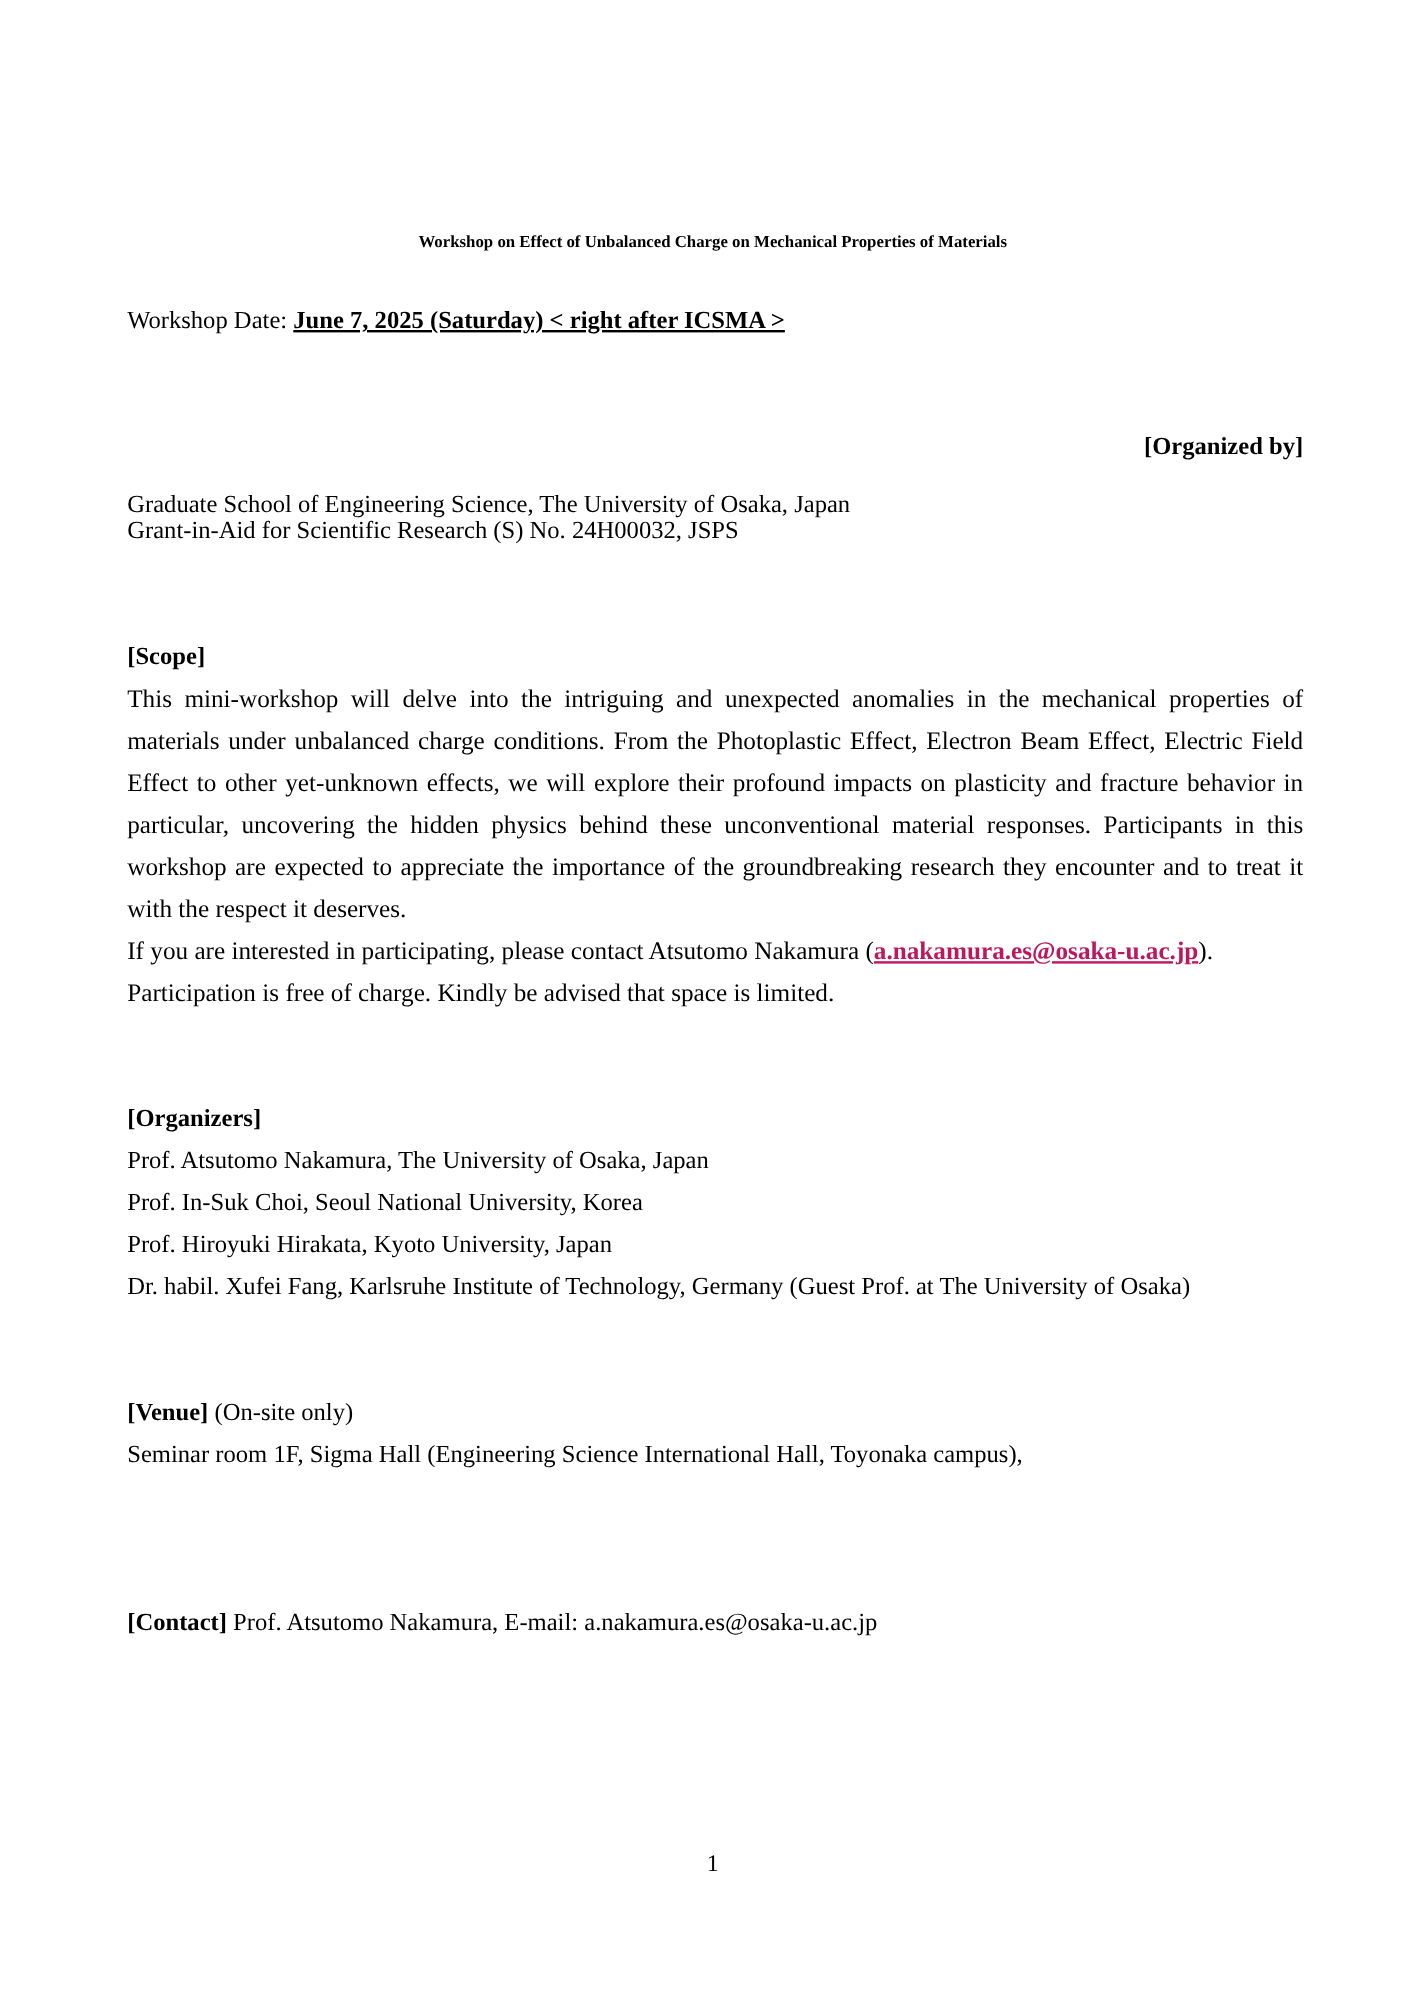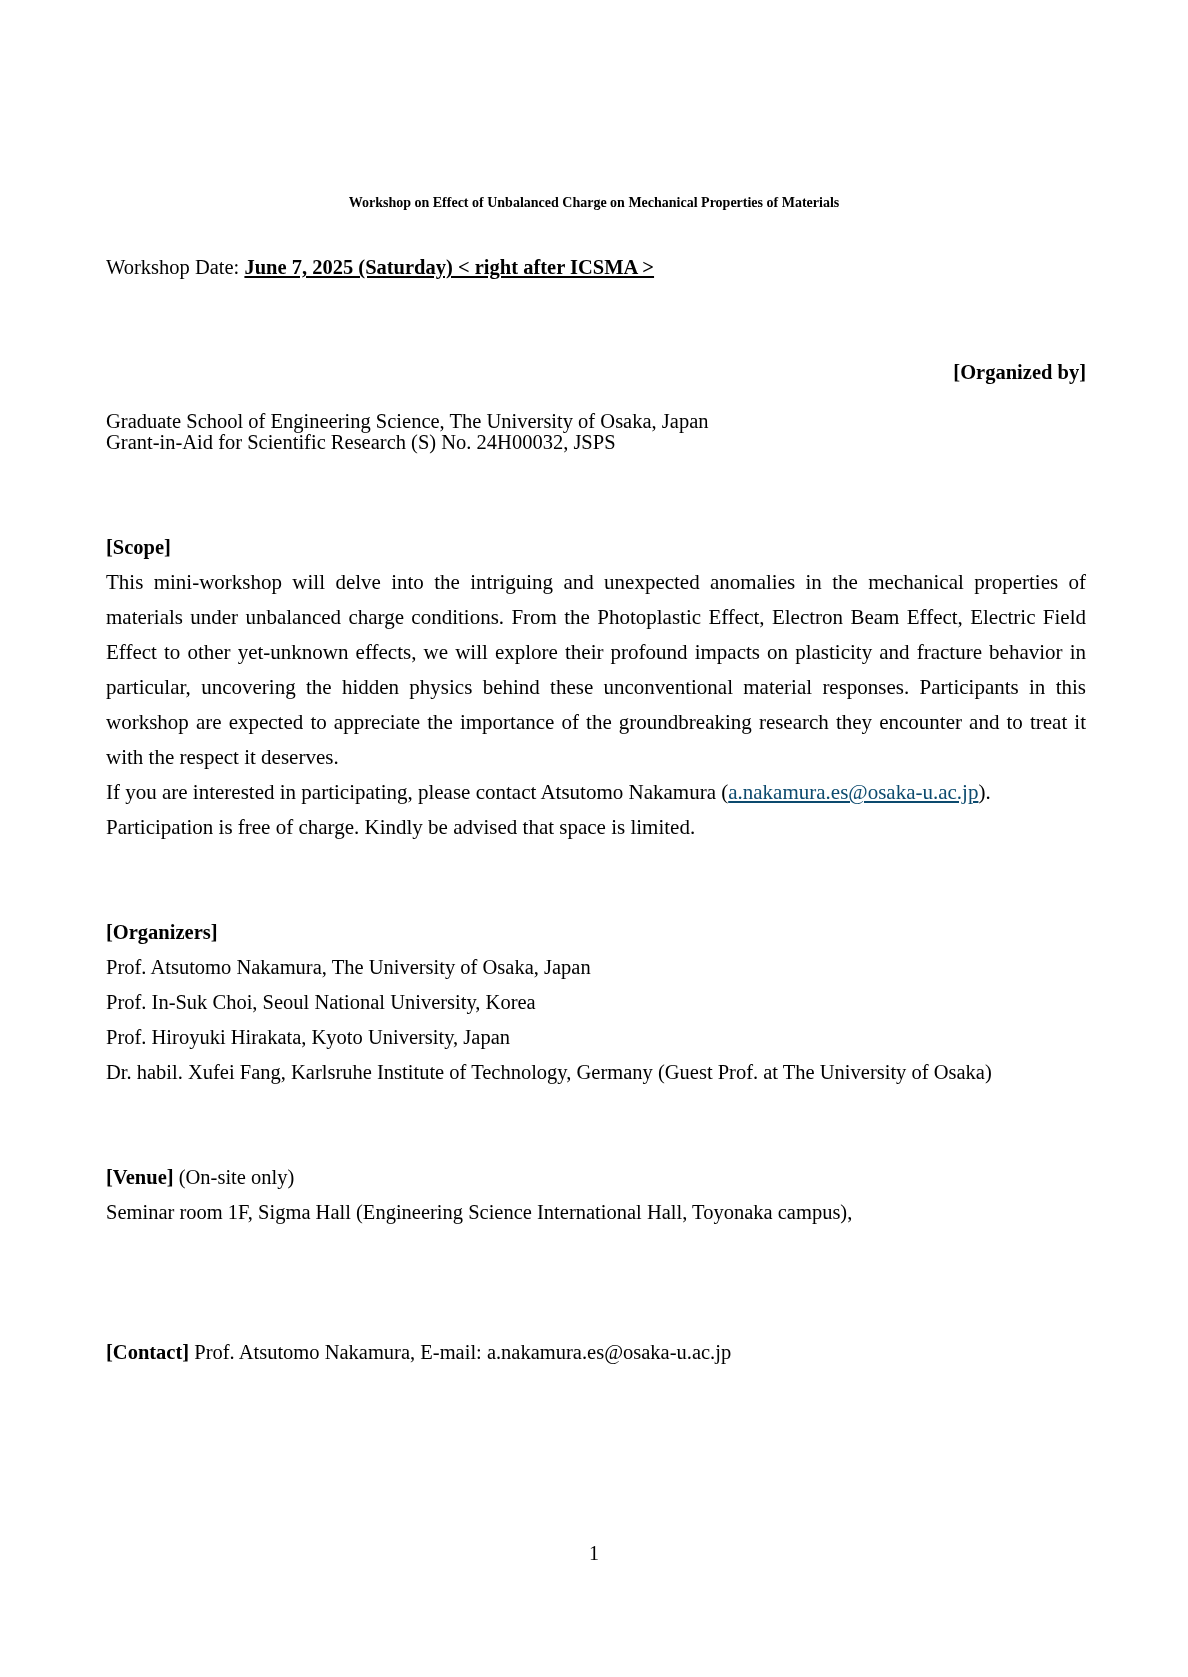--- a/index.html
+++ b/index.html
@@ -17,21 +17,21 @@
     position: absolute; left: 106px; width: 980px;
     font-size: 20.5px; line-height: 35px; white-space: nowrap;
   }
   .date-value { font-weight: bold; text-decoration: underline; }
   .heading { font-weight: bold; }
   .para {
     position: absolute; left: 106px; width: 980px;
     font-size: 21px; line-height: 35px; text-align: justify;
   }
   .para p { margin: 0; }
-  .link { color: #0c4a6e; text-decoration: underline; }
+  .link { color: #be185d; text-decoration: underline; font-weight: bold; }
   .page-number {
     position: absolute; left: 0; width: 1188px; top: 1538px;
     text-align: center; font-size: 20px; line-height: 30px;
   }
 </style>
 </head>
 <body>
 
 <div class="page">
 

